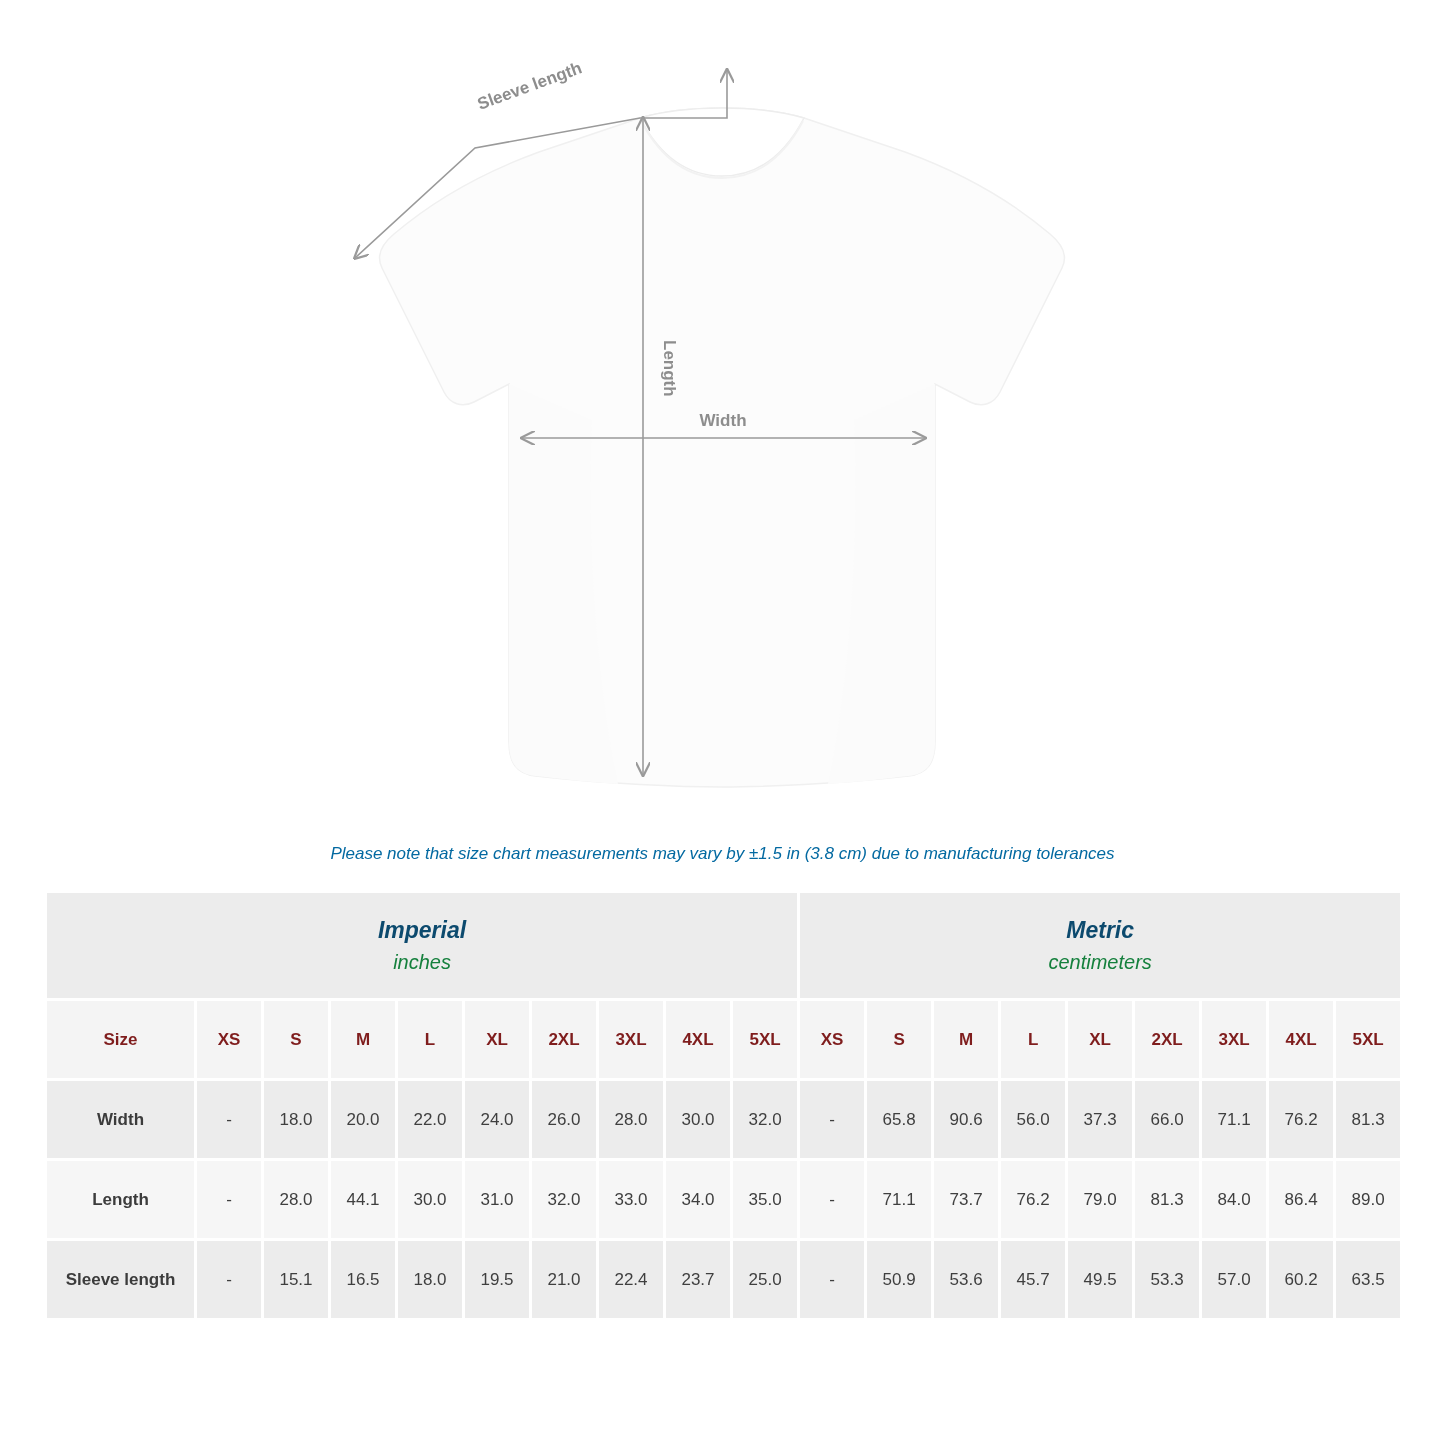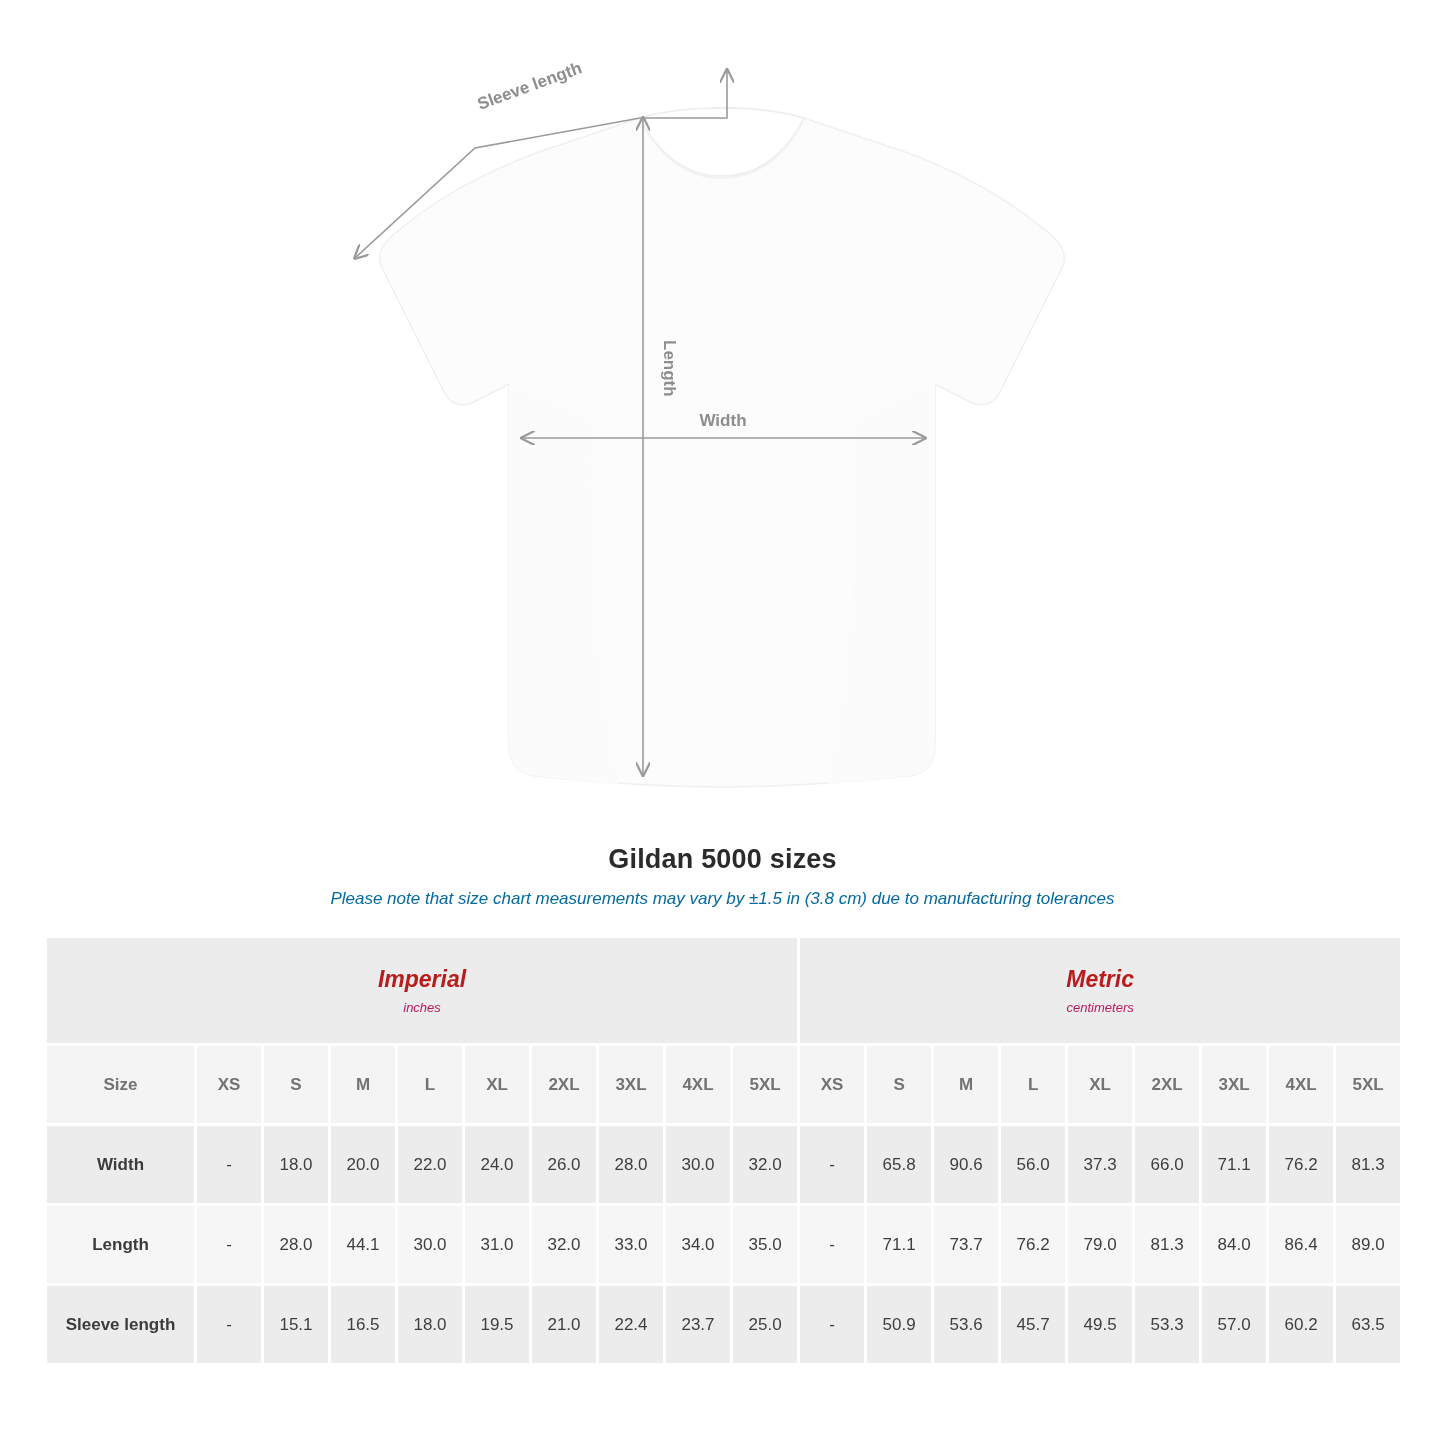--- a/index.html
+++ b/index.html
@@ -63,36 +63,36 @@
     vertical-align: middle;
   }
   .unit-head {
     background: #ececec;
     height: 108px;
   }
   .unit-title {
     font-size: 23px;
     font-style: italic;
     font-weight: bold;
-    color: #b91c1c;
+    color: #0c4a6e;
   }
   .unit-sub {
-    font-size: 13px;
+    font-size: 20px;
     font-style: italic;
-    color: #be185d;
+    color: #15803d;
     margin-top: 7px;
   }
   .row-head {
     background: #f4f4f4;
     height: 80px;
   }
   .row-head td {
     font-size: 17px;
     font-weight: bold;
-    color: #737373;
+    color: #7f1d1d;
     margin-top: 28px;
   }
   .row-head td.size-col-head {
     font-size: 17px;
   }
   tr.data-row {
     height: 80px;
   }
   tr.data-row.shade td { background: #ececec; }
   tr.data-row.plain td { background: #f6f6f6; }
@@ -168,21 +168,20 @@
       </g>
 
       <g>
         <line x1="522" y1="438" x2="925" y2="438" stroke="#9a9a9a" stroke-width="1.6" marker-start="url(#arrStart)" marker-end="url(#arrEnd)"></line>
         <text x="723" y="426" font-family="Liberation Sans, sans-serif" font-size="17" font-weight="bold" fill="#8d8d8d" text-anchor="middle">Width</text>
       </g>
     </svg>
   </div>
 
   <div class="heading-block">
-    <div class="chart-title">Gildan 5000 sizes</div>
     <div class="chart-note">Please note that size chart measurements may vary by ±1.5 in (3.8 cm) due to manufacturing tolerances</div>
   </div>
 
   <div class="table-wrap">
     <table class="size-table">
       <colgroup>
         <col class="col-label">
         <col class="col-val">
           <col class="col-val">
           <col class="col-val">

